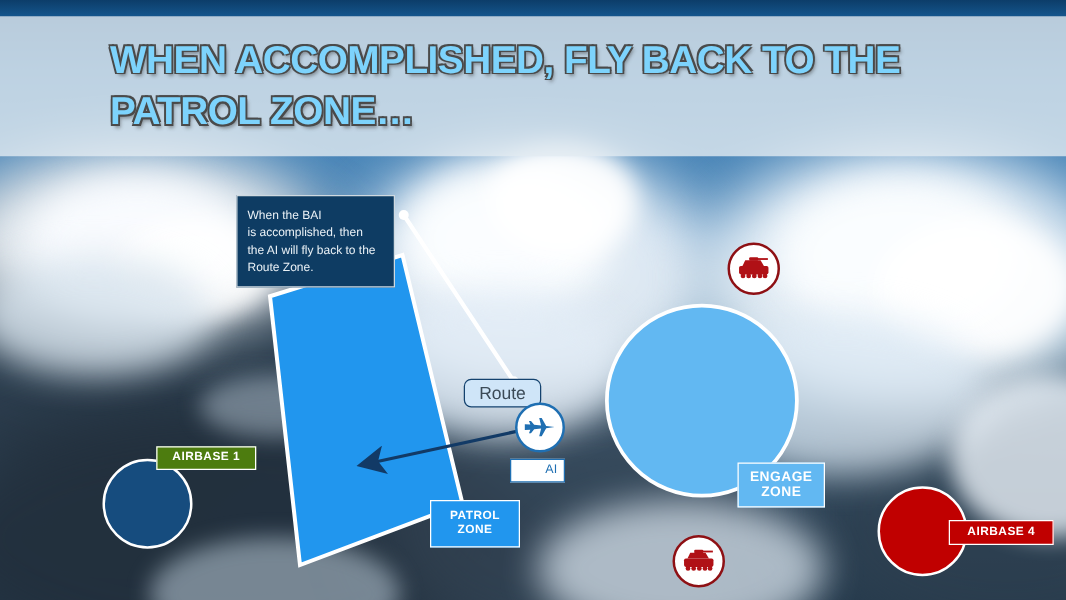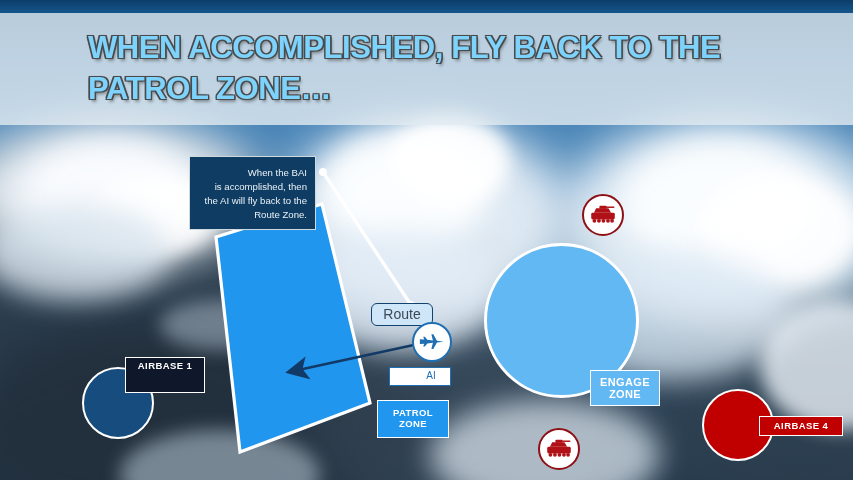--- a/index.html
+++ b/index.html
@@ -33,21 +33,21 @@
       -1.4px  1.4px 0 #4a4a4a, 1.4px  1.4px 0 #4a4a4a,
        0 0 2px #5a5a5a, 2px 3px 3px rgba(60,60,60,.45);
   }
 
   
   .zone-poly{position:absolute;left:200px;top:185px;width:190px;height:290px;}
   .circle-zone{position:absolute;border-radius:50%;}
 
   .cbox{position:absolute;box-sizing:border-box;
     background:#0e3c63;border:1.5px solid #cfd9e0;
-    color:#eaf1f6;font-size:9.6px;line-height:1.45;text-align:right;
+    color:#eaf1f6;font-size:9.6px;line-height:1.45;text-align:left;
     padding:9px 8px 8px 8px;}
 
   .lbl{position:absolute;box-sizing:border-box;text-align:center;}
 
   .icon-circ{position:absolute;border-radius:50%;background:#fff;box-sizing:border-box;}
 </style>
 </head>
 <body>
 
 <div id="slide">
@@ -105,28 +105,28 @@
   </svg>
 
   <div class="cbox" style="left:189px;top:156px;width:127px;height:74px;">
     <div>When the BAI</div>
     <div>is accomplished, then</div>
     <div>the AI will fly back to the</div>
     <div>Route Zone.</div>
   </div>
 
   <div class="circle-zone" style="left:82px;top:367px;width:72px;height:72px;background:#164C7E;border:2.2px solid #ffffff;box-sizing:border-box;"></div>
-  <div class="lbl" style="left:125px;top:357px;width:80px;height:36px;background:#0f172a;border:1.6px solid #ffffff;
+  <div class="lbl" style="left:125px;top:357px;width:80px;height:19px;background:#4d7c0f;border:1.6px solid #ffffff;
               color:#ffffff;font-size:9.5px;font-weight:bold;line-height:16px;letter-spacing:.4px;">AIRBASE 1</div>
 
   <div class="circle-zone" style="left:702px;top:389px;width:72px;height:72px;background:#C00000;border:2.2px solid #ffffff;box-sizing:border-box;"></div>
   <div class="lbl" style="left:759px;top:396px;width:84px;height:20px;background:#C00000;border:1.8px solid #ffffff;
               color:#ffffff;font-size:9.5px;font-weight:bold;line-height:17px;letter-spacing:.4px;margin-top:20px;">AIRBASE 4</div>
 
-  <div class="lbl" style="left:377px;top:400px;width:72px;height:38px;background:#2196EE;border:1.8px solid #ffffff;
+  <div class="lbl" style="left:344px;top:400px;width:72px;height:38px;background:#2196EE;border:1.8px solid #ffffff;
               color:#ffffff;font-size:9.5px;font-weight:bold;padding-top:6px;letter-spacing:.4px;">
     <div>PATROL</div>
     <div>ZONE</div>
   </div>
 
   <div class="lbl" style="left:590px;top:370px;width:70px;height:36px;background:#62B8F2;border:1.8px solid #ffffff;
               color:#ffffff;font-size:11px;font-weight:bold;padding-top:5px;letter-spacing:.4px;">
     <div>ENGAGE</div>
     <div>ZONE</div>
   </div>
@@ -138,21 +138,21 @@
     <svg viewBox="0 0 40 40" width="36" height="36" style="display:block;margin:0px;">
       <g fill="#1F6FB2">
         <path d="M33,19.6 L25.5,18.6 L21.5,11.5 L19.3,11.5 L21.0,18.3 L14.8,17.6
                  L12.0,14.2 L10.2,14.2 L11.4,17.3 L6.5,17.0 L6.5,22.2 L11.4,21.9
                  L10.2,25.0 L12.0,25.0 L14.8,21.6 L21.0,20.9 L19.3,27.7 L21.5,27.7
                  L25.5,20.6 L33,19.6 Z"></path>
       </g>
     </svg>
   </div>
 
-  <div class="lbl" style="left:389px;top:367px;width:62px;height:19px;background:#ffffff;border:1.6px solid #1F6FB2;
+  <div class="lbl" style="left:408px;top:367px;width:44px;height:19px;background:#ffffff;border:1.6px solid #1F6FB2;
               color:#1F6FB2;font-size:10px;line-height:16px;padding-left:22px;">AI</div>
 
   <div class="icon-circ" style="left:582px;top:194px;width:42px;height:42px;border:2.4px solid #8E1014;">
     <svg viewBox="0 0 42 42" width="38" height="38" style="display:block;">
       <g fill="#B01116">
         <rect x="8" y="18.5" width="26" height="7.5" rx="1.6"></rect>
         <path d="M11,18.5 L13.5,13.5 L27,13.5 L30,18.5 Z"></path>
         <rect x="17" y="10.8" width="8" height="3.2" rx="1"></rect>
         <rect x="24.5" y="11.6" width="9" height="1.6"></rect>
         <circle cx="11.5" cy="27.4" r="2.1"></circle>

